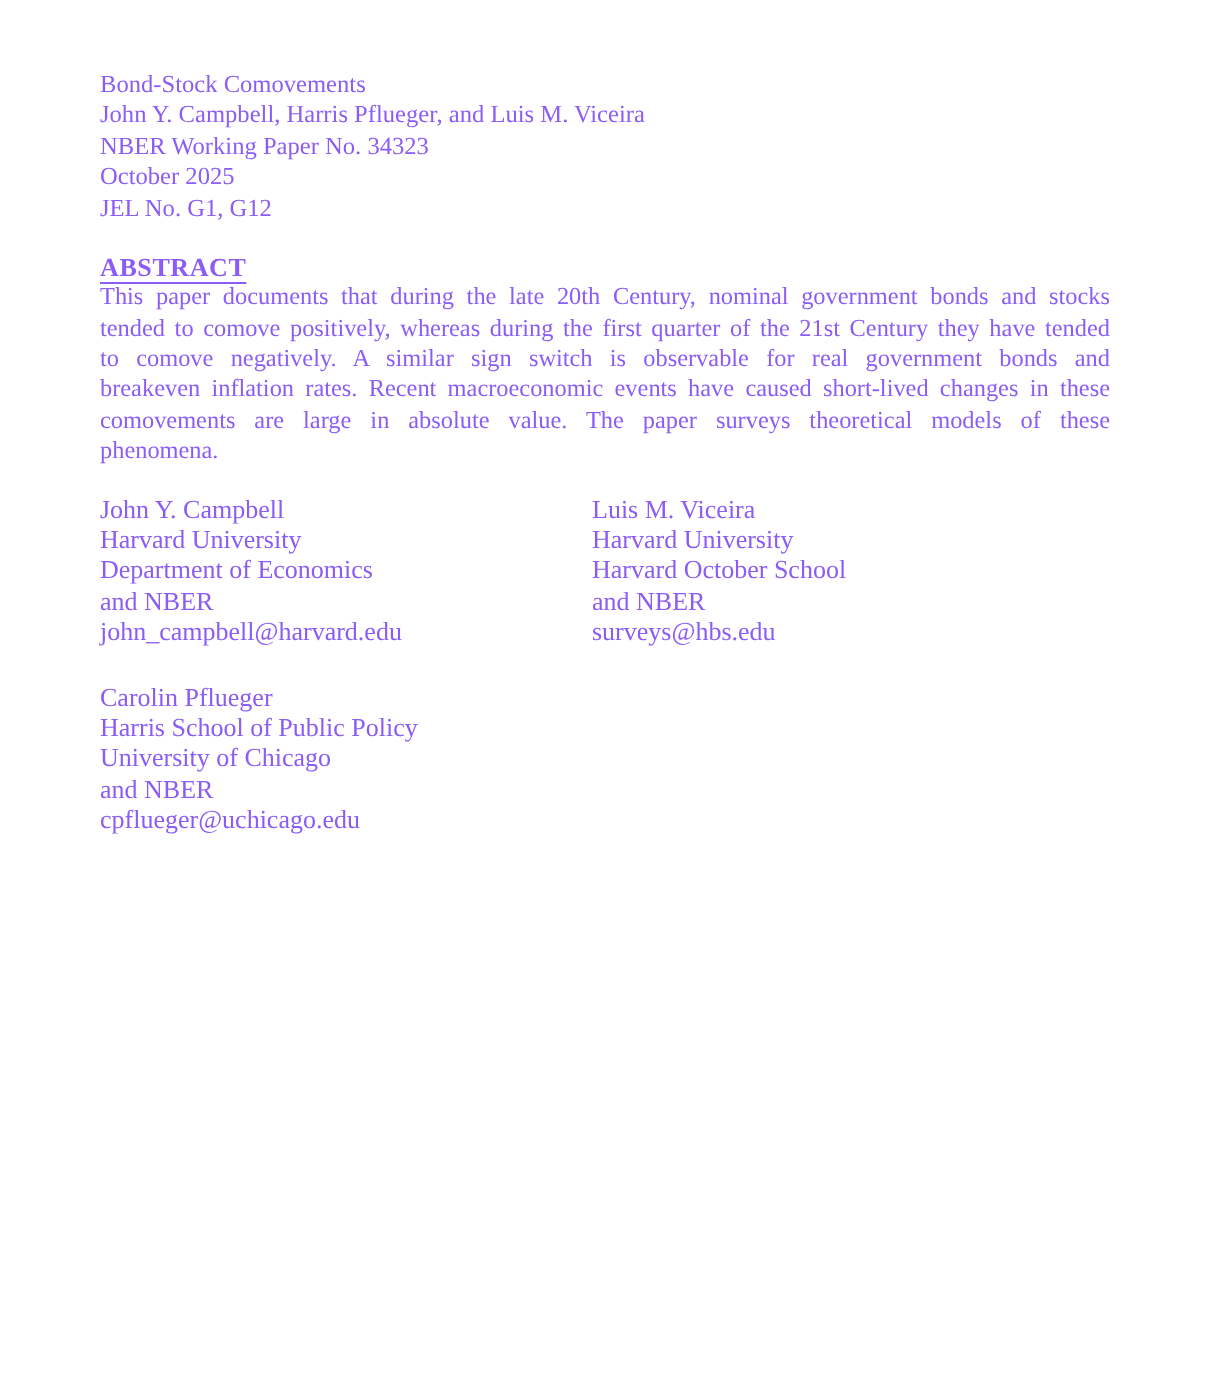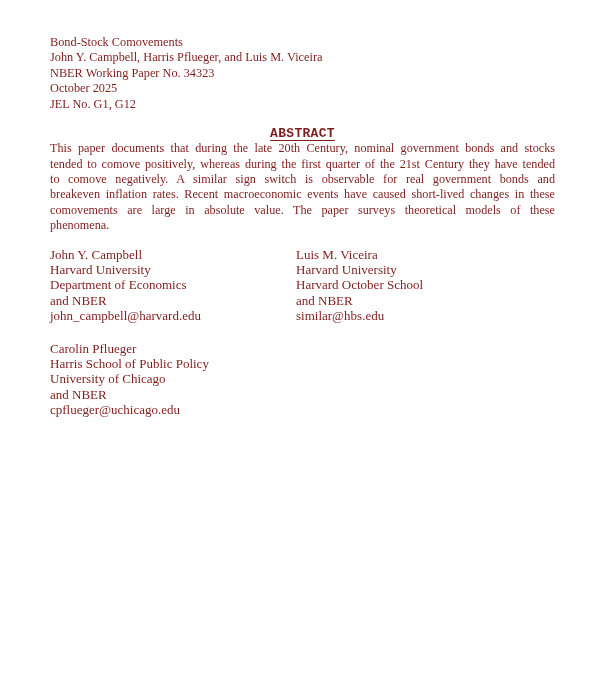--- a/index.html
+++ b/index.html
@@ -7,39 +7,38 @@
     padding: 0;
     background: #ffffff;
   }
   .page {
     position: relative;
     width: 605px;
     height: 695px;
     background: #ffffff;
     overflow: hidden;
     font-family: "Liberation Serif", "DejaVu Serif", serif;
-    color: #7f1d1d;
+    color: #8b5cf6;
   }
   .content {
     box-sizing: content-box;
     width: 505px;
     padding: 35px 50px 0 50px;
   }
   .header-block .header-line {
     font-size: 12.3px;
     line-height: 15.4px;
     white-space: nowrap;
   }
   .abstract-heading {
     margin-top: 14px;
-    text-align: center;
+    text-align: left;
     font-size: 13px;
     line-height: 15.4px;
     font-weight: bold;
-    font-family: Liberation Mono, monospace;
   }
   .abstract-heading .underlined {
     text-decoration: underline;
     text-decoration-thickness: 1.2px;
     text-underline-offset: 2.5px;
     letter-spacing: 0.3px;
   }
   .abstract-body {
     margin-top: 0;
   }
@@ -102,21 +101,21 @@
         <div>Department of Economics</div>
         <div>and NBER</div>
         <div>john_campbell@harvard.edu</div>
       </div>
 
       <div class="author-block">
         <div>Luis M. Viceira</div>
         <div>Harvard University</div>
         <div>Harvard October School</div>
         <div>and NBER</div>
-        <div>similar@hbs.edu</div>
+        <div>surveys@hbs.edu</div>
       </div>
 
       <div class="author-block">
         <div>Carolin Pflueger</div>
         <div>Harris School of Public Policy</div>
         <div>University of Chicago</div>
         <div>and NBER</div>
         <div>cpflueger@uchicago.edu</div>
       </div>
 

